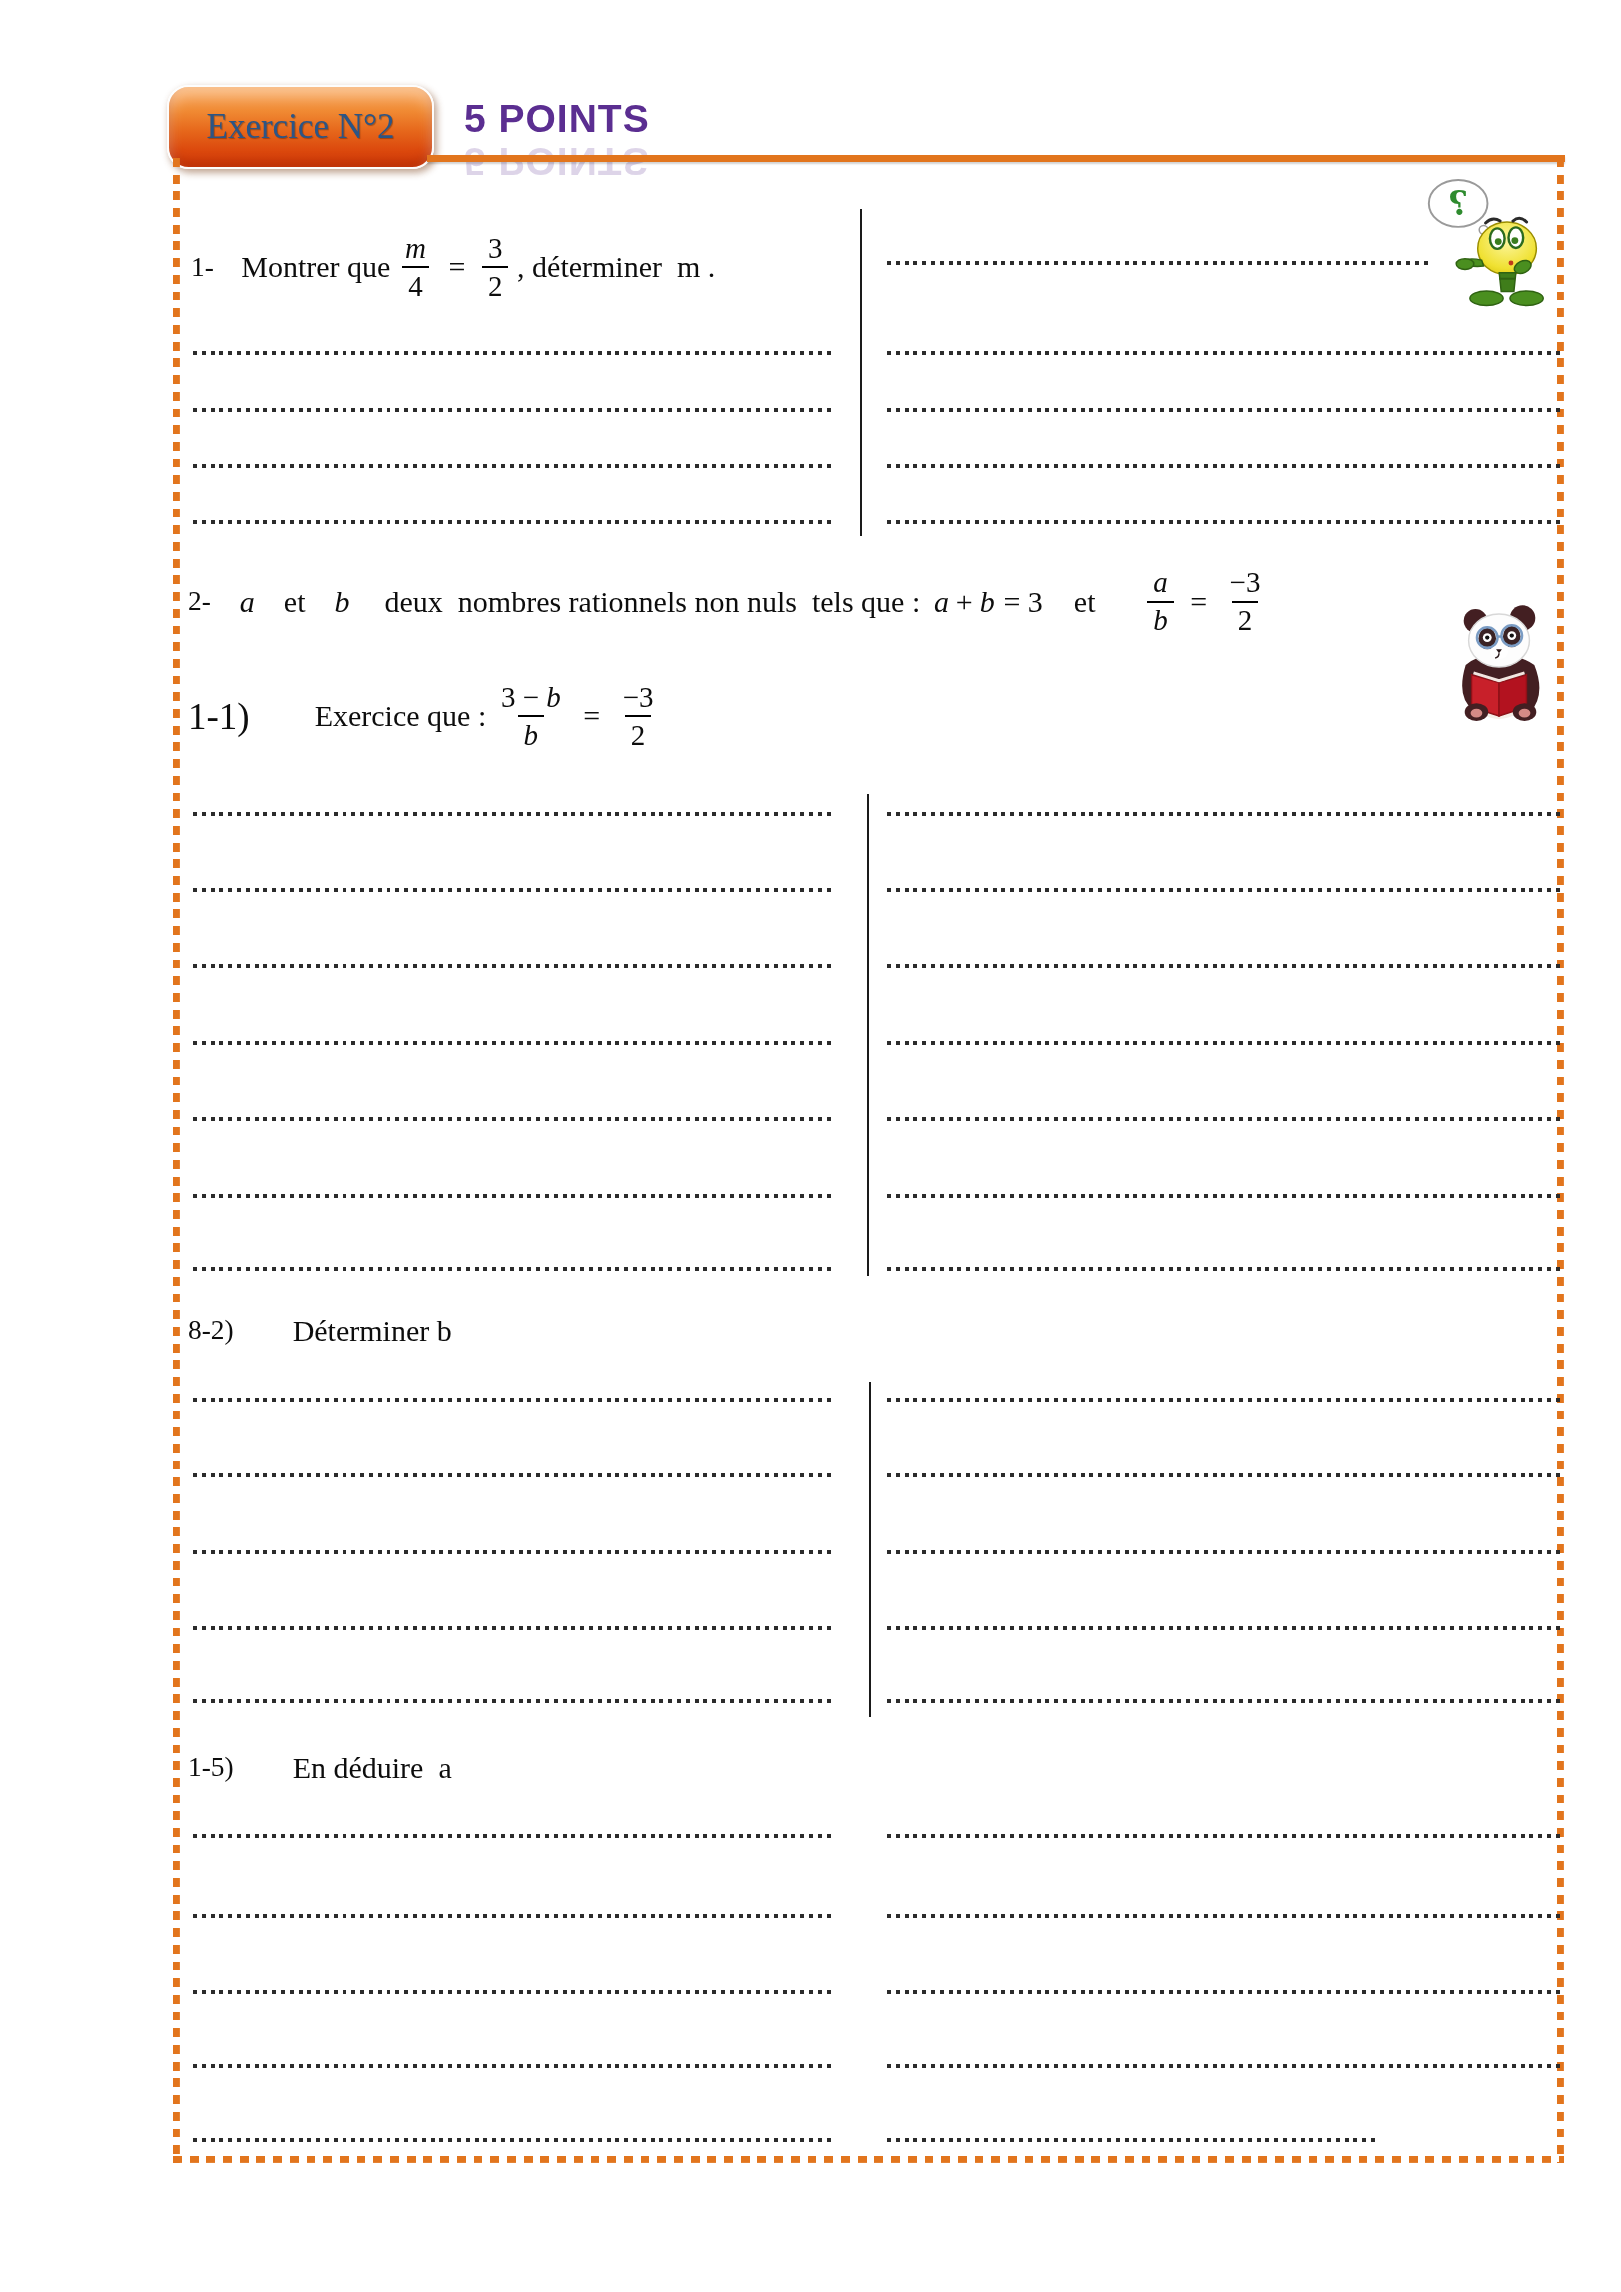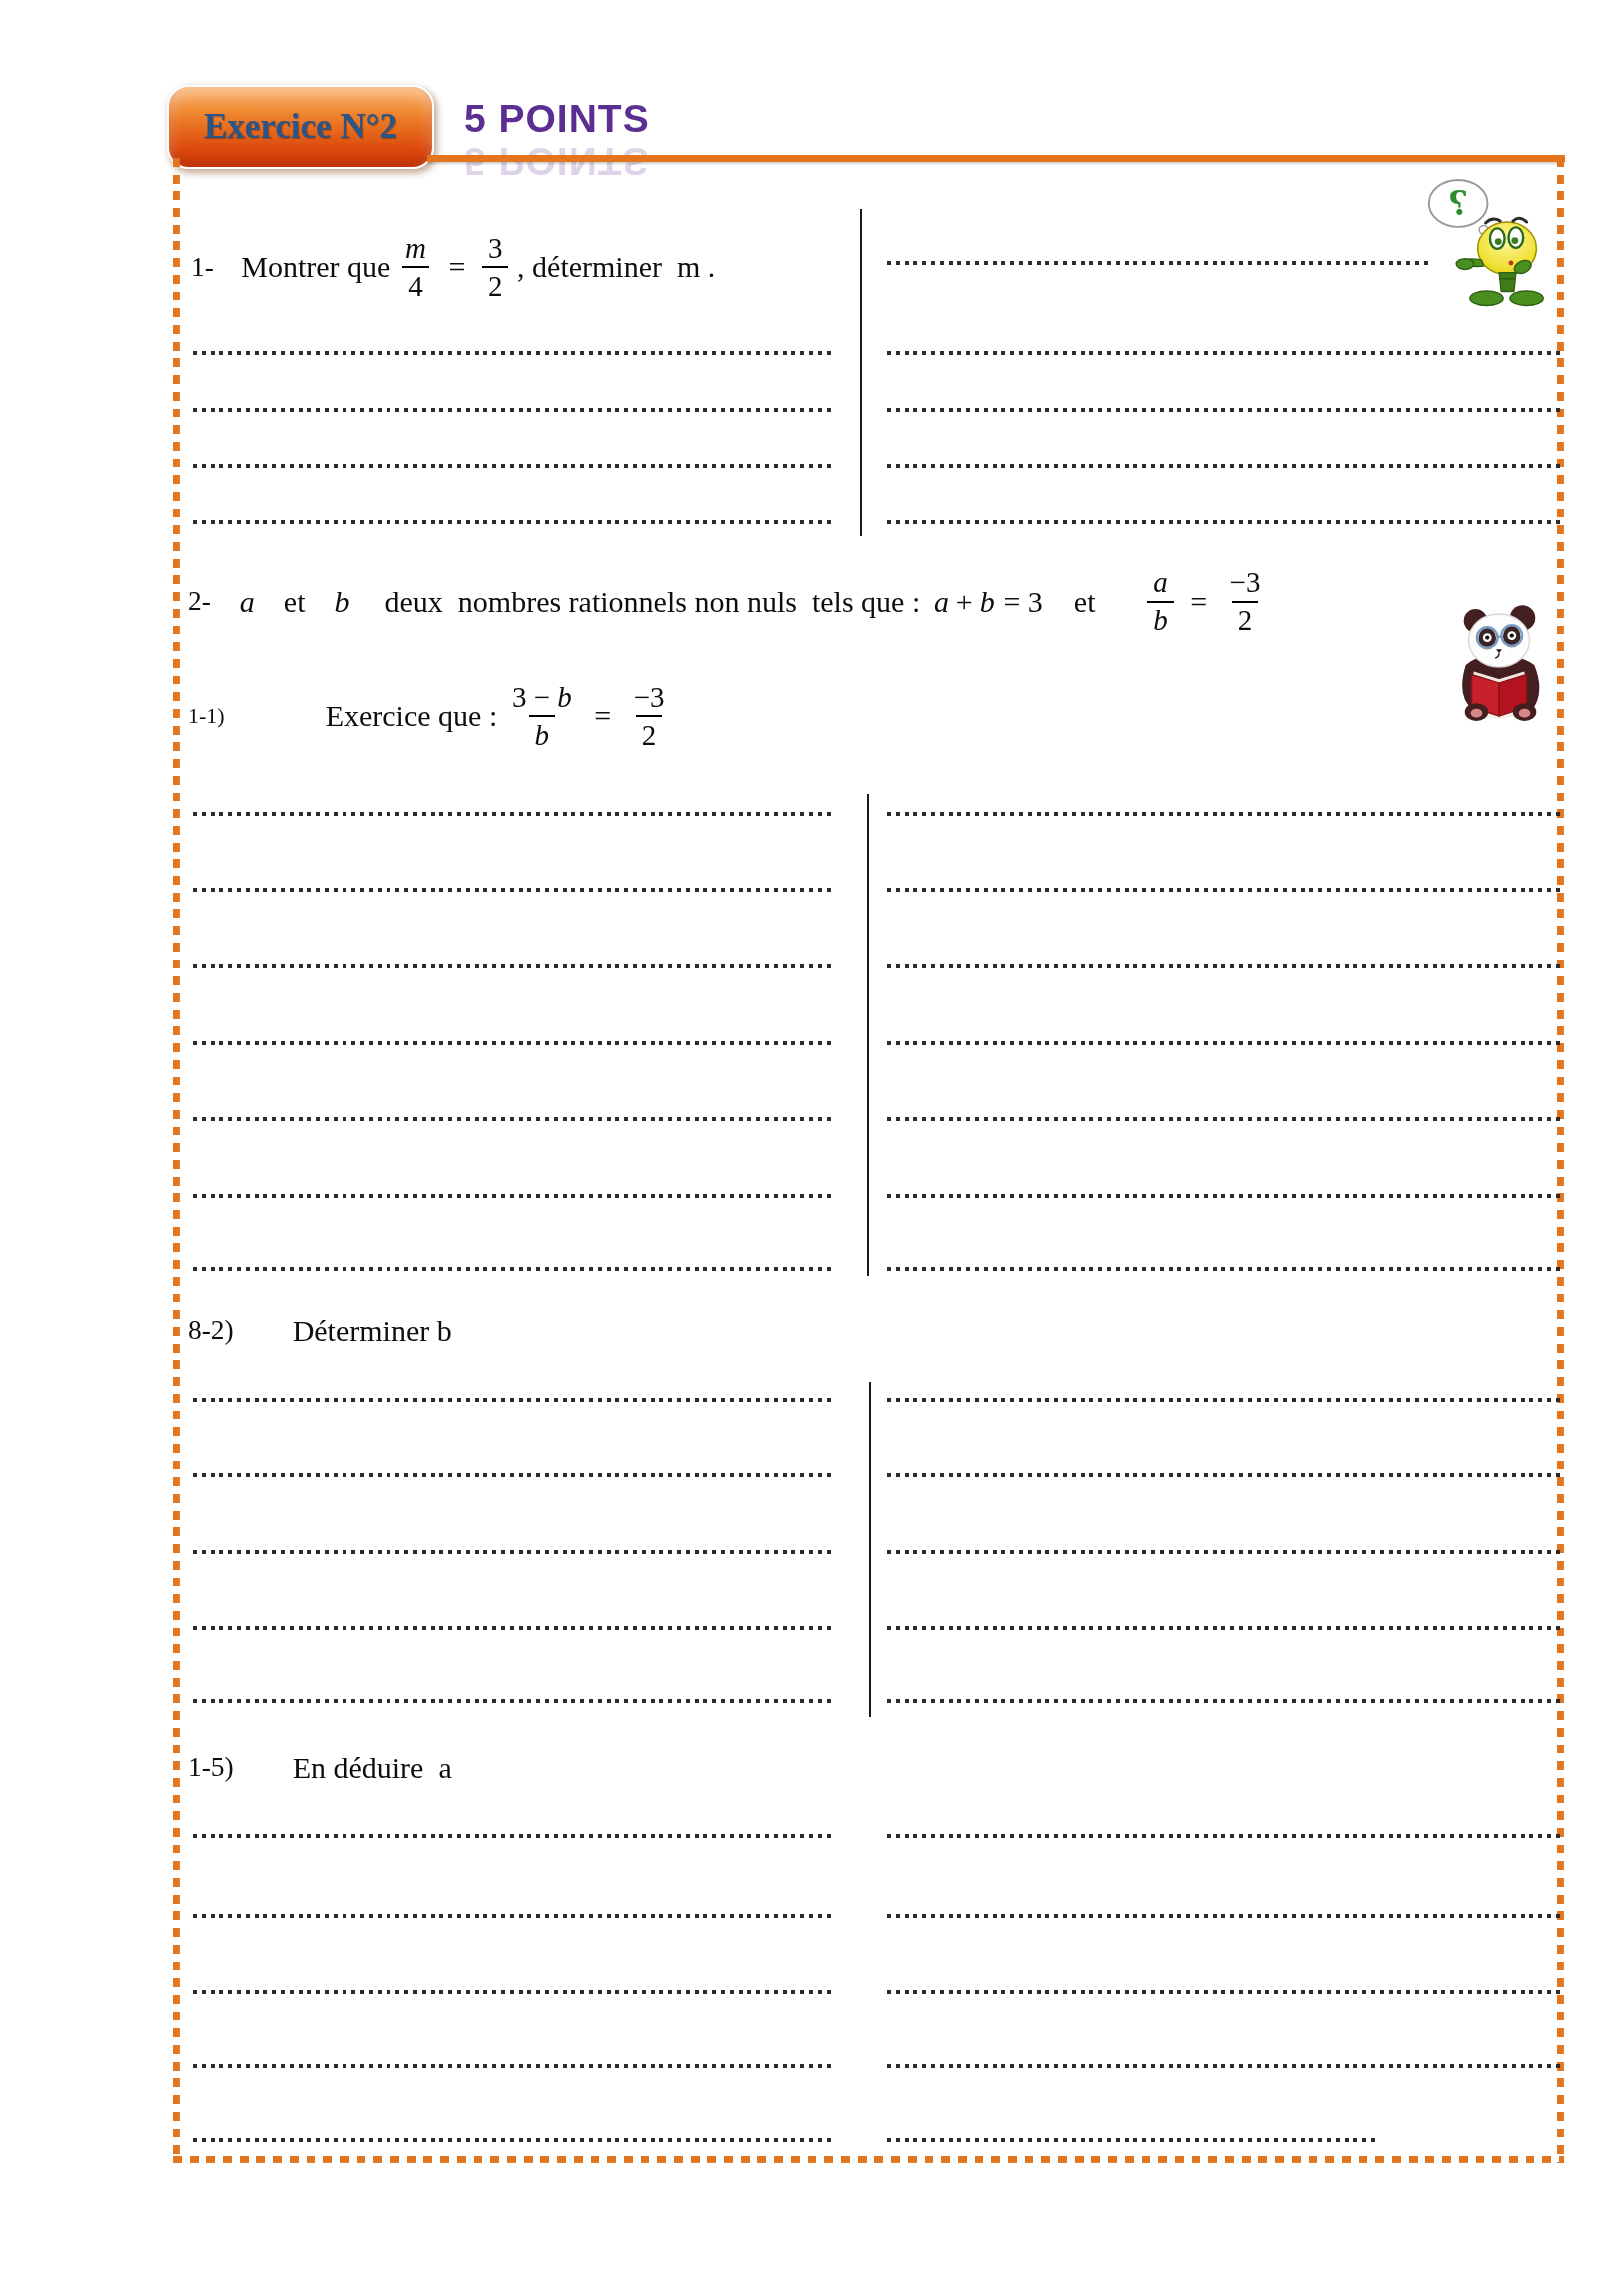--- a/index.html
+++ b/index.html
@@ -5,21 +5,21 @@
   html,body{margin:0;padding:0;background:#fff;}
   .page{position:relative;width:1621px;height:2293px;background:#fff;overflow:hidden;
         font-family:"Liberation Serif",serif;color:#111;}
 
   
   .badge{position:absolute;left:167px;top:85px;width:263px;height:80px;border-radius:21.6px;
     background:linear-gradient(180deg,#F9A75B 0%,#F08A33 30%,#E6671B 55%,#DC4A0E 78%,#D23A08 100%);
     border:2.9px solid #fdfdfd;
     box-shadow:2.9px 3.9px 7.8px rgba(120,60,20,.45), inset 0 9.8px 13.7px rgba(255,255,255,.35), inset 0 -5.9px 9.8px rgba(150,30,0,.35);
     display:flex;align-items:center;justify-content:center;}
-  .badge span{font-weight:bold;font-size:35px;color:#2B5586;text-shadow:1px 1px 1px rgba(0,0,0,.3);}
+  .badge span{font-weight:normal;font-size:35px;color:#2B5586;text-shadow:1px 1px 1px rgba(0,0,0,.3);}
   .points{position:absolute;left:464px;top:97px;font-family:"Liberation Sans",sans-serif;
     font-weight:bold;font-size:39px;color:#5B2E91;letter-spacing:1px;}
   .points-reflect{top:139px;transform:scaleY(-1);opacity:.20;}
   .top-line{position:absolute;left:427px;top:155px;width:1138px;height:6.9px;background:#E2751D;
     box-shadow:0 2px 2px rgba(0,0,0,.18);}
 
   
   .content-box{position:absolute;left:173px;top:158px;width:1391px;height:2005px;
     background-image:
       repeating-linear-gradient(180deg,#E2751D 0 8.8px,transparent 8.8px 16.7px),
@@ -165,21 +165,21 @@
     <path d="M24,72 L52,80 L52,114 L24,105 Z" fill="#C8202A" stroke="#8e1118" stroke-width="1.5"></path>
     <path d="M80,72 L52,80 L52,114 L80,105 Z" fill="#B3121F" stroke="#8e1118" stroke-width="1.5"></path>
     <path d="M26,70 L52,78 L78,70" fill="none" stroke="#f2e6e0" stroke-width="3"></path>
     <ellipse cx="29" cy="110" rx="12" ry="9" fill="#431f22"></ellipse>
     <ellipse cx="78" cy="110" rx="12" ry="9" fill="#431f22"></ellipse>
     <ellipse cx="29" cy="111" rx="6" ry="4.5" fill="#d58a86"></ellipse>
     <ellipse cx="78" cy="111" rx="6" ry="4.5" fill="#d58a86"></ellipse>
   </svg>
 
   <div class="qrow" style="left:188px;top:667px;height:98px">
-    <span class="qnum" style="font-size:22px;margin-right:101px">1-1)</span>
+    <span class="qnum" style="font-size:37px;margin-right:65px">1-1)</span>
     <span class="sp">Exercice que :</span>
     <span class="frac">
       <span class="num"><span class="sp">3 − </span><span class="var">b</span></span>
       <span class="den var">b</span>
     </span>
     <span class="eqs">=</span>
     <span class="frac">
       <span class="num">−3</span>
       <span class="den">2</span>
     </span>

